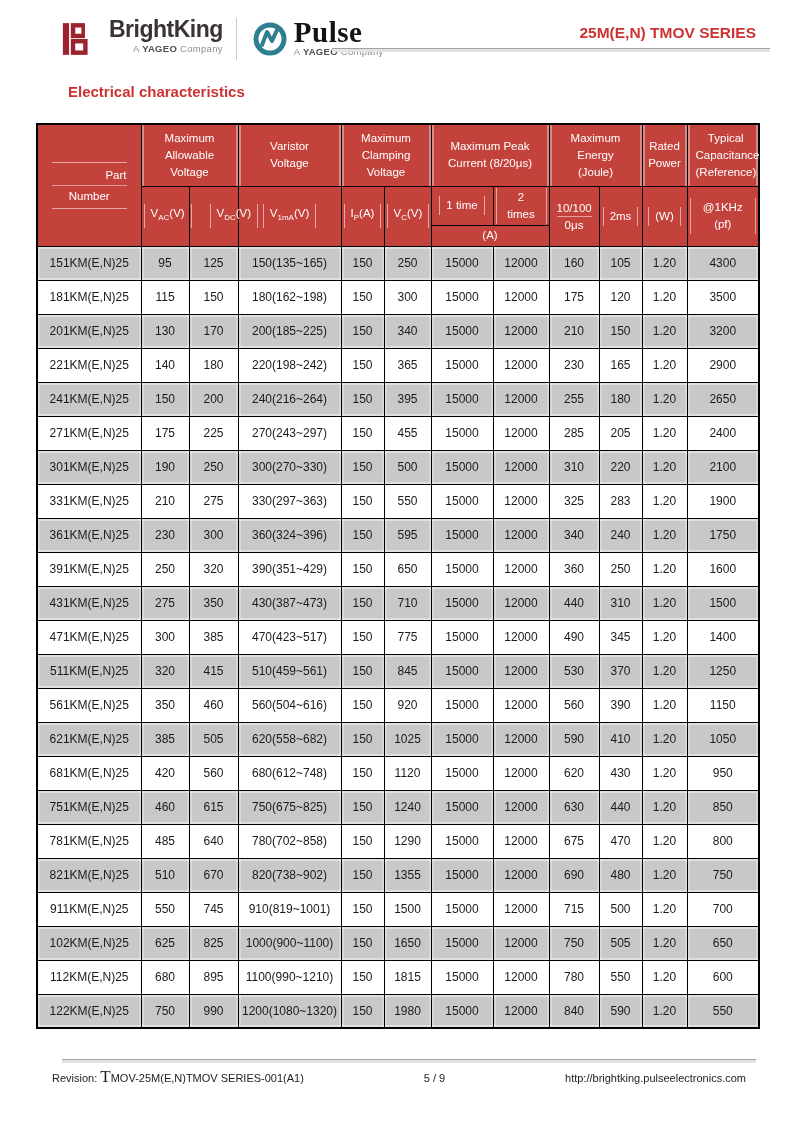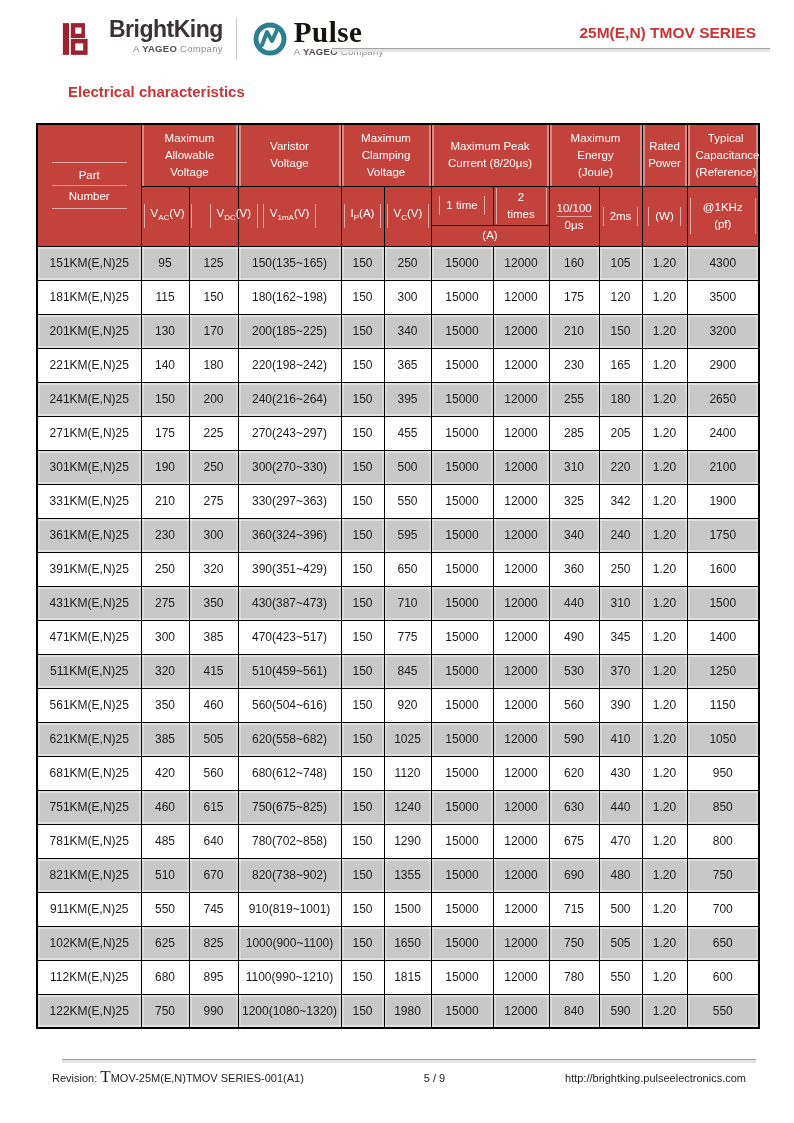--- a/index.html
+++ b/index.html
@@ -40,21 +40,21 @@
   thead th { color:#fff; font-weight:normal; font-size:11.5px; line-height:17px; padding:1px 2px; }
   tr.hrow-group th { height:62px; }
   tr.hrow-sub th { height:21px; }
   tr.hrow-unit th { height:21px; }
   th.group { box-shadow: inset 2px 0 0 rgba(255,255,255,.38), inset -2px 0 0 rgba(255,255,255,.38); }
   th .narrow { display:inline-block; max-width:62px; }
 
   .part-inner { display:block; margin:0 12px; border-top:1px solid rgba(255,255,255,.55);
                 border-bottom:1px solid rgba(255,255,255,.55); padding:2px 0; }
   .part-line { display:block; line-height:20px; }
-  .part-line.l1 { border-bottom:1px solid rgba(255,255,255,.45); }
+  .part-line.l1 { border-bottom:1px solid rgba(255,255,255,.45);text-align:right; }
 
   .wbox { display:inline-block; padding:1px 6px;
           border-left:1px solid rgba(255,255,255,.55); border-right:1px solid rgba(255,255,255,.55); }
   thead sub { font-size:8px; }
 
   .stack { display:block; margin:0 5px; }
   .stack-line { display:block; line-height:16px; }
   .stack-line.l1 { border-bottom:1px solid rgba(255,255,255,.5); }
 
   tbody td { height:34px; font-size:12px; color:#1a1a1a; background:#fff; padding:1px 2px; }
@@ -266,21 +266,21 @@
           <tr>
             <td>331KM(E,N)25</td>
             <td>210</td>
             <td>275</td>
             <td>330(297~363)</td>
             <td>150</td>
             <td>550</td>
             <td>15000</td>
             <td>12000</td>
             <td>325</td>
-            <td>342</td>
+            <td>283</td>
             <td>1.20</td>
             <td>1900</td>
           </tr>
           <tr>
             <td>361KM(E,N)25</td>
             <td>230</td>
             <td>300</td>
             <td>360(324~396)</td>
             <td>150</td>
             <td>595</td>

